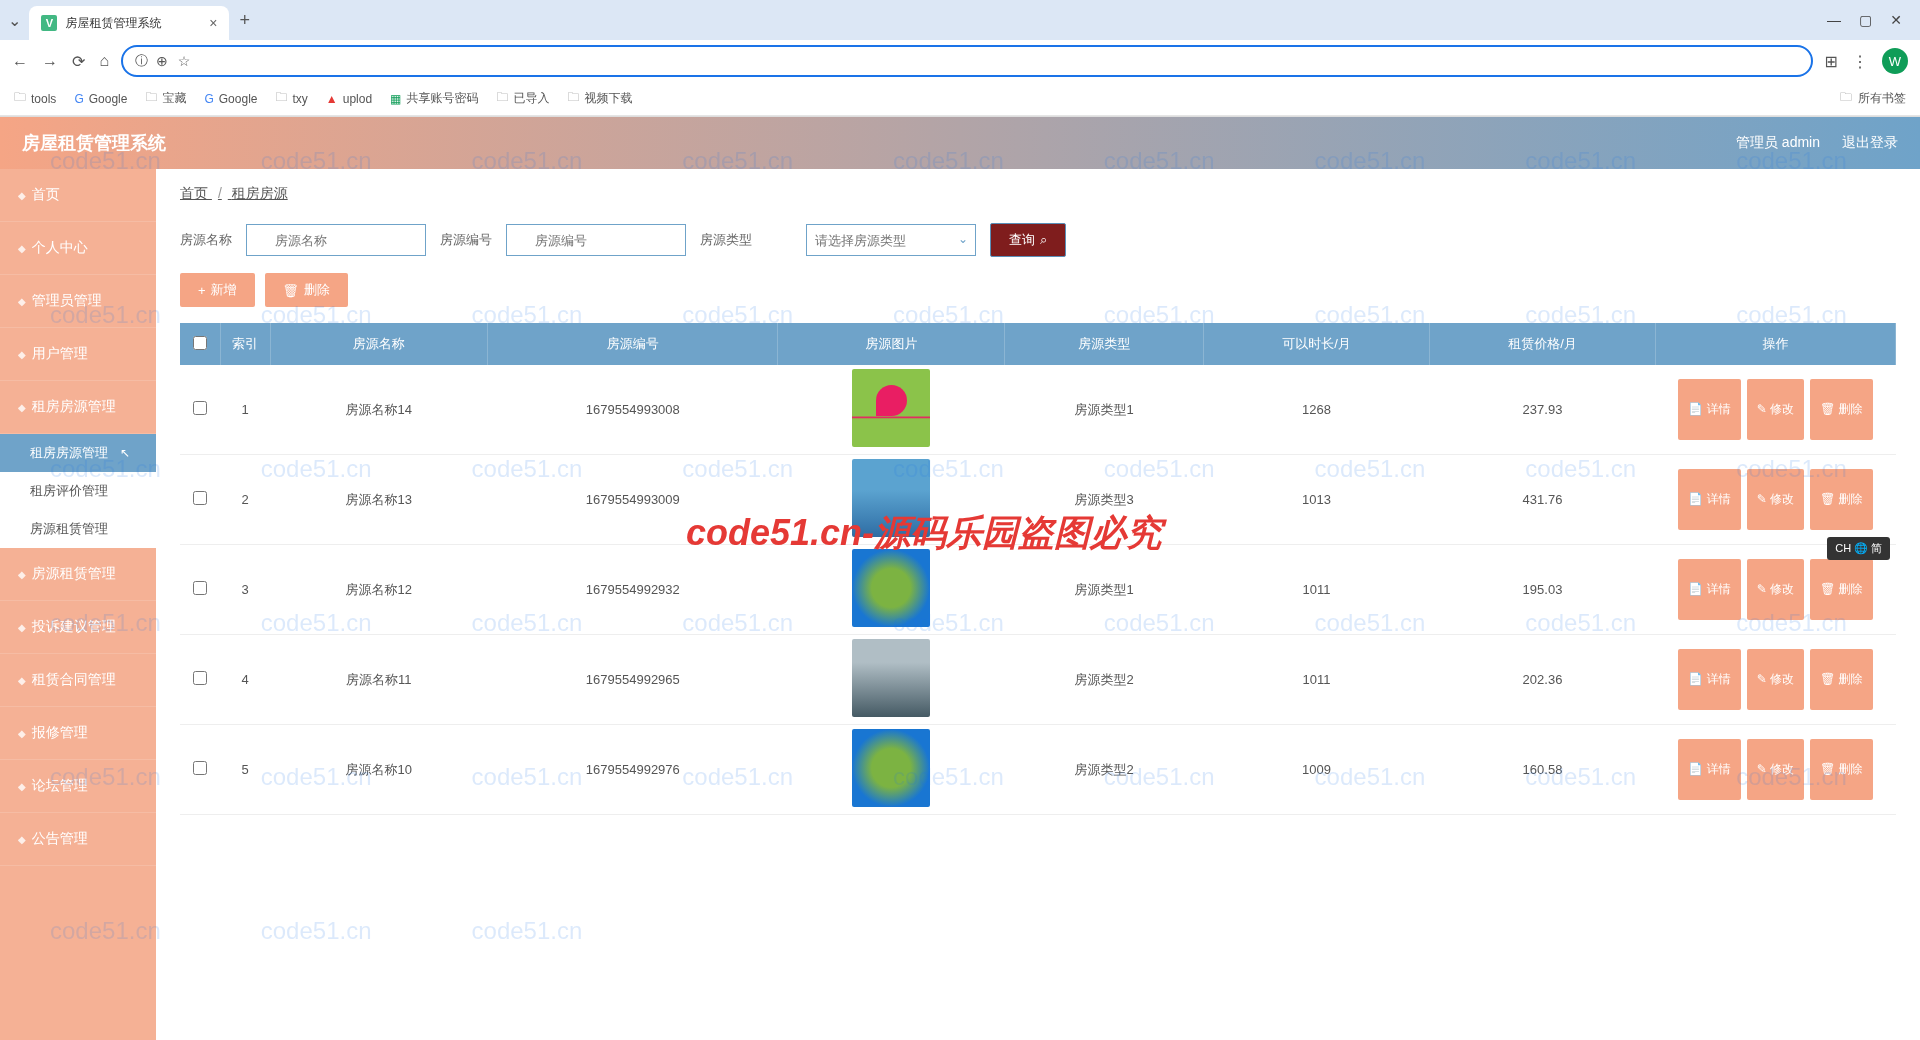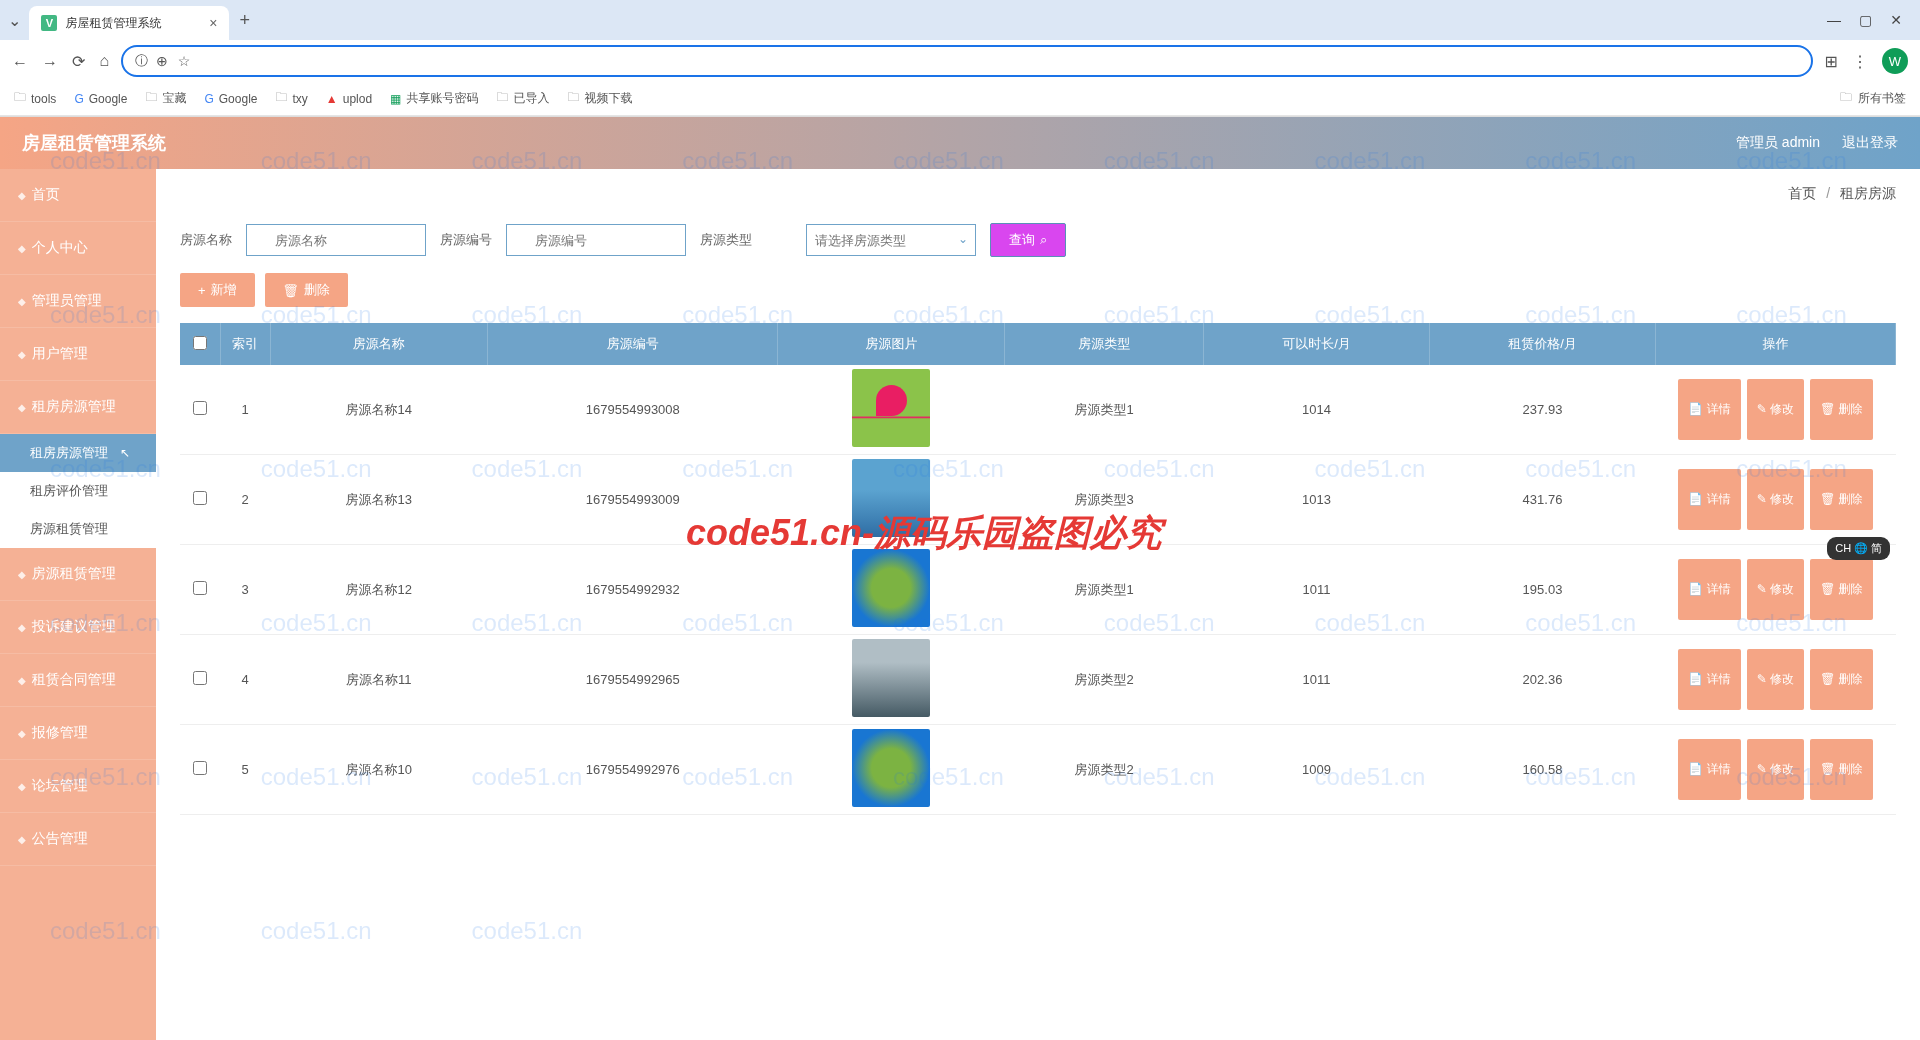--- a/index.html
+++ b/index.html
@@ -39,33 +39,33 @@
 .header-right span { cursor: pointer; }
 
 .app-body { display: flex; flex: 1; overflow: hidden; }
 .sidebar { width: 156px; background: #f5b195; display: flex; flex-direction: column; overflow-y: auto; }
 .side-item { height: 53px; display: flex; align-items: center; padding-left: 18px; color: #fff; font-size: 14px; border-bottom: 1px solid rgba(255,255,255,0.15); cursor: pointer; gap: 6px; }
 .side-sub { background: #fff; color: #555; padding-left: 30px; height: 38px; font-size: 13px; border-bottom: none; }
 .side-sub.sub-active { background: #6fa3c9; color: #fff; }
 .side-icon { font-size: 10px; opacity: 0.8; }
 
 .main { flex: 1; background: #fff; padding: 16px 24px; overflow-y: auto; position: relative; }
-.breadcrumb { text-align: right; font-size: 14px; color: #555; margin-bottom: 20px; }
+.breadcrumb { text-align: left; font-size: 14px; color: #555; margin-bottom: 20px; text-decoration: underline; }
 .breadcrumb .sep { margin: 0 6px; color: #999; }
 
 .filters { display: flex; align-items: center; gap: 14px; margin-bottom: 16px; }
 .filter-label { font-size: 13px; color: #666; }
 .filter-input { border: 1px solid #6fa3c9; height: 32px; padding: 0 8px 0 28px; font-size: 13px; width: 180px; position: relative; background: #fff; color: #aaa; }
 .input-wrap { position: relative; display: flex; }
 .input-wrap .search-ic { position: absolute; left: 8px; top: 8px; color: #6fa3c9; font-size: 13px; }
 .filter-select { border: 1px solid #6fa3c9; height: 32px; padding: 0 24px 0 8px; font-size: 13px; width: 170px; color: #aaa; background: #fff; appearance: none; }
 .select-wrap { position: relative; margin-left: 40px; }
 .select-wrap .chev { position: absolute; right: 8px; top: 8px; color: #6fa3c9; font-size: 12px; }
 .btn { border: none; height: 34px; padding: 0 18px; border-radius: 2px; cursor: pointer; font-size: 13px; display: inline-flex; align-items: center; gap: 5px; }
-.btn-query { background: #d946ef; color: #fff; border: 1px solid #5a8fb8; }
+.btn-query { background: #7f1d1d; color: #fff; border: 1px solid #5a8fb8; }
 .btn-add { background: #f5a585; color: #fff; }
 .btn-del { background: #f5a585; color: #fff; }
 .action-btns { display: flex; gap: 10px; margin-bottom: 16px; }
 
 .table { width: 100%; border-collapse: collapse; }
 .table th { background: #6fa3c9; color: #fff; font-size: 13px; font-weight: normal; padding: 12px 8px; text-align: center; border-right: 1px solid rgba(255,255,255,0.2); }
 .table td { padding: 8px; text-align: center; font-size: 13px; color: #555; border-bottom: 1px solid #eee; vertical-align: middle; }
 .table td.img-cell { padding: 4px; }
 .img-placeholder { width: 78px; height: 78px; display: inline-block; background: linear-gradient(135deg,#87ceeb,#4682b4); border-radius: 2px; }
 .img-ph-2 { background: linear-gradient(180deg,#5ba3d0 40%,#2e6da4 100%); }
@@ -74,21 +74,21 @@
 .img-ph-1 { background: linear-gradient(180deg,#8bc34a 60%,#e91e63 62%,#8bc34a 64%); position:relative; }
 .img-ph-1::after { content:''; position:absolute; top:20%; left:30%; width:40%; height:40%; background:#e91e63; border-radius:50% 50% 50% 0; }
 .row-checkbox { width: 14px; height: 14px; }
 .op-btns { display: flex; gap: 6px; justify-content: center; }
 .op-btn { background: #f5a585; color: #fff; border: none; padding: 22px 10px; font-size: 12px; border-radius: 2px; cursor: pointer; display: inline-flex; align-items: center; gap: 3px; }
 
 .watermark { position: absolute; top: 0; left: 0; right: 0; bottom: 0; pointer-events: none; display: flex; flex-wrap: wrap; opacity: 0.15; z-index: 1; }
 .wm-text { color: #1a73e8; font-size: 24px; padding: 30px 50px; white-space: nowrap; }
 .watermark-red { position: absolute; top: 340px; left: 530px; color: #e53935; font-size: 36px; font-weight: bold; z-index: 5; pointer-events: none; font-style: italic; }
 
-.float-badge { position: absolute; right: 30px; top: 420px; background: #333; color: #fff; font-size: 11px; padding: 4px 8px; border-radius: 9px; z-index: 10; }
+.float-badge { position: absolute; right: 30px; top: 420px; background: #333; color: #fff; font-size: 11px; padding: 4px 8px; border-radius: 3px; z-index: 10; }
 </style>
 </head>
 <body>
 
 <div class="browser-chrome">
   <div class="tab-bar">
     <span style="color:#555;margin-right:8px;">⌄</span>
     <div class="tab">
       <span class="tab-icon">V</span>
       <span class="tab-title">房屋租赁管理系统</span>
@@ -286,21 +286,21 @@
           </tr>
         </thead>
         <tbody id="tbody">
             <tr>
     <td><input type="checkbox" class="row-checkbox" style=""></td>
     <td>1</td>
     <td>房源名称14</td>
     <td>1679554993008</td>
     <td class="img-cell"><span class="img-placeholder img-ph-1"></span></td>
     <td>房源类型1</td>
-    <td>1014</td>
+    <td>1268</td>
     <td>237.93</td>
     <td>
                 <div class="op-btns">
       <button class="op-btn">📄 详情</button>
       <button class="op-btn">✎ 修改</button>
       <button class="op-btn">🗑 删除</button>
     </div>
               </td>
             </tr>
             <tr>

